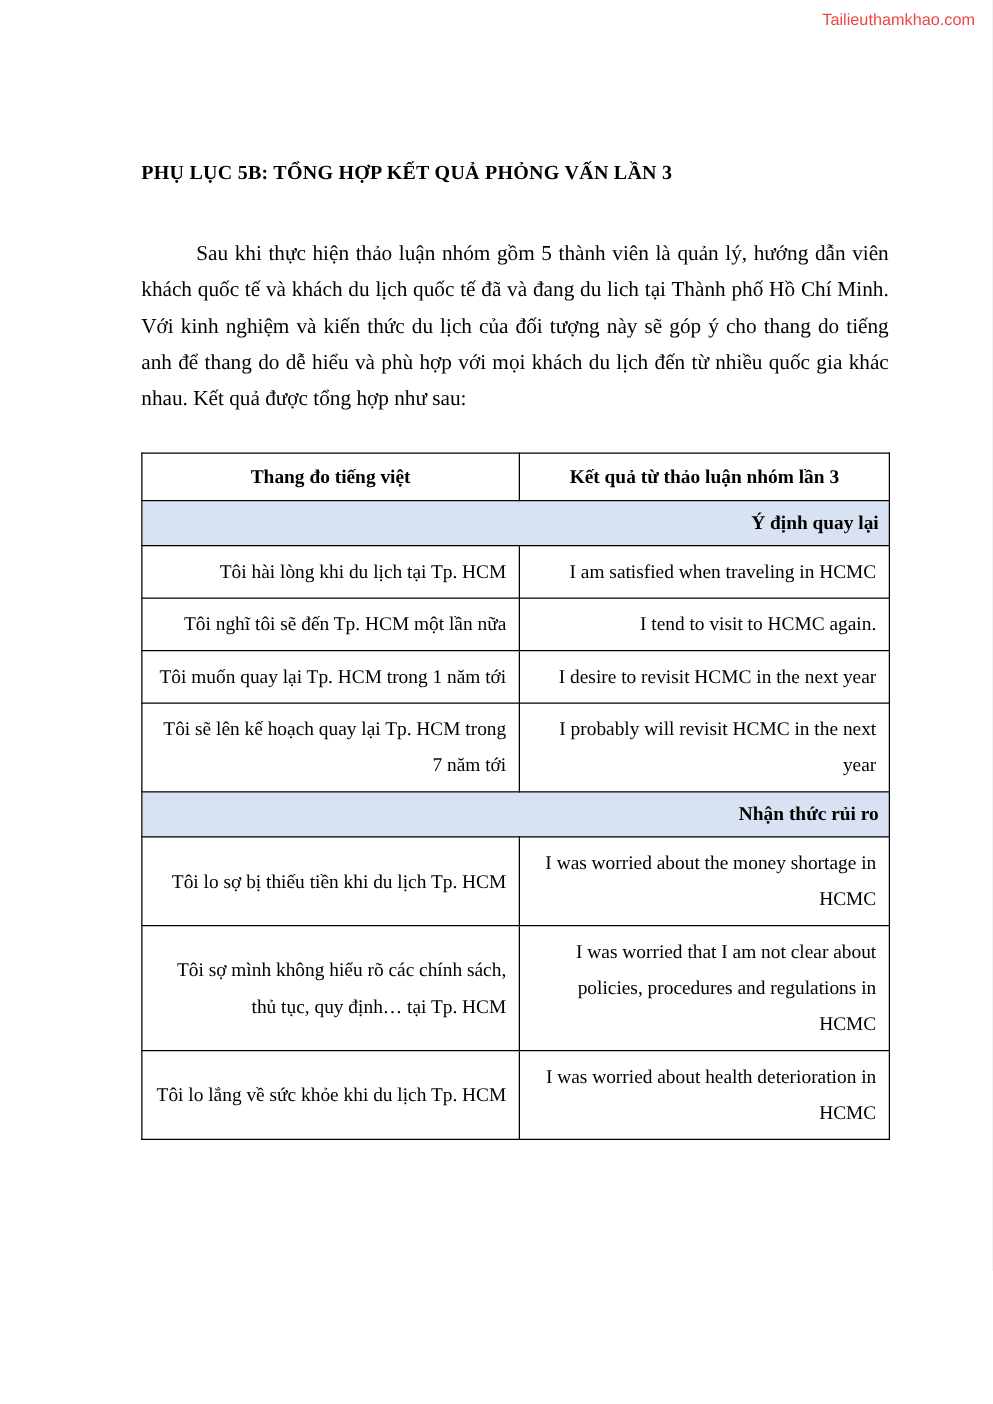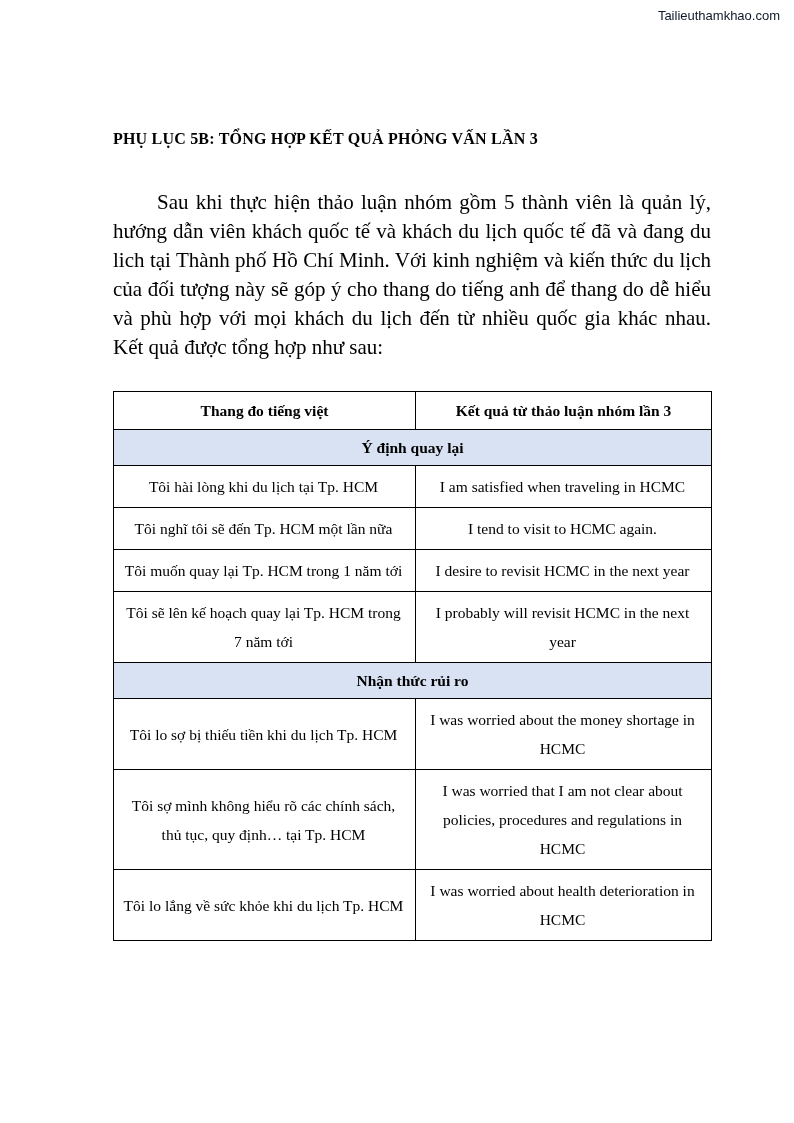--- a/index.html
+++ b/index.html
@@ -13,38 +13,38 @@
     font-family: "Liberation Serif", "DejaVu Serif", serif;
     color: #000000;
     overflow: hidden;
   }
   .watermark {
     position: absolute;
     top: 8px;
     right: 14px;
     font-family: "Liberation Sans", "DejaVu Sans", sans-serif;
     font-size: 13px;
-    color: #0f172a;
+    color: #ef4444;
   }
   .content {
     position: absolute;
     left: 113px;
     top: 0;
     width: 598px;
     margin-top: 35px;
   }
   .title {
     margin-top: 95px;
     font-size: 16px;
     font-weight: bold;
     letter-spacing: 0.2px;
   }
   .intro {
     margin-top: 40px;
-    font-size: 21px;
+    font-size: 17px;
     line-height: 29px;
     text-align: justify;
     text-indent: 44px;
   }
   table.results-table {
     margin-top: 29px;
     width: 598px;
     border-collapse: collapse;
     table-layout: fixed;
     border-radius: 10px;
@@ -57,21 +57,21 @@
   }
   .results-table th {
     font-weight: bold;
     text-align: center;
     padding: 4px 6px;
   }
   .results-table col.c1 { width: 302px; }
   .results-table col.c2 { width: 296px; }
   .results-table td {
     padding: 6px 10px 6px 8px;
-    text-align: center;
+    text-align: right;
   }
   .results-table td.section-row {
     background: #d9e2f3;
     font-weight: bold;
     padding: 3px 8px;
   }
 </style>
 </head>
 <body>
 

